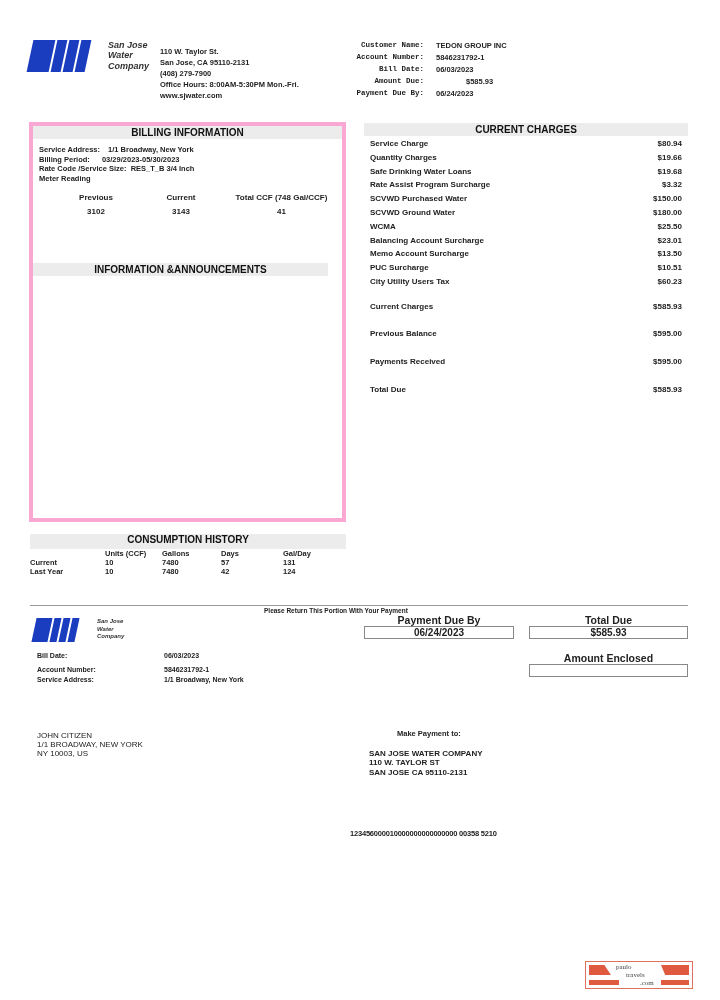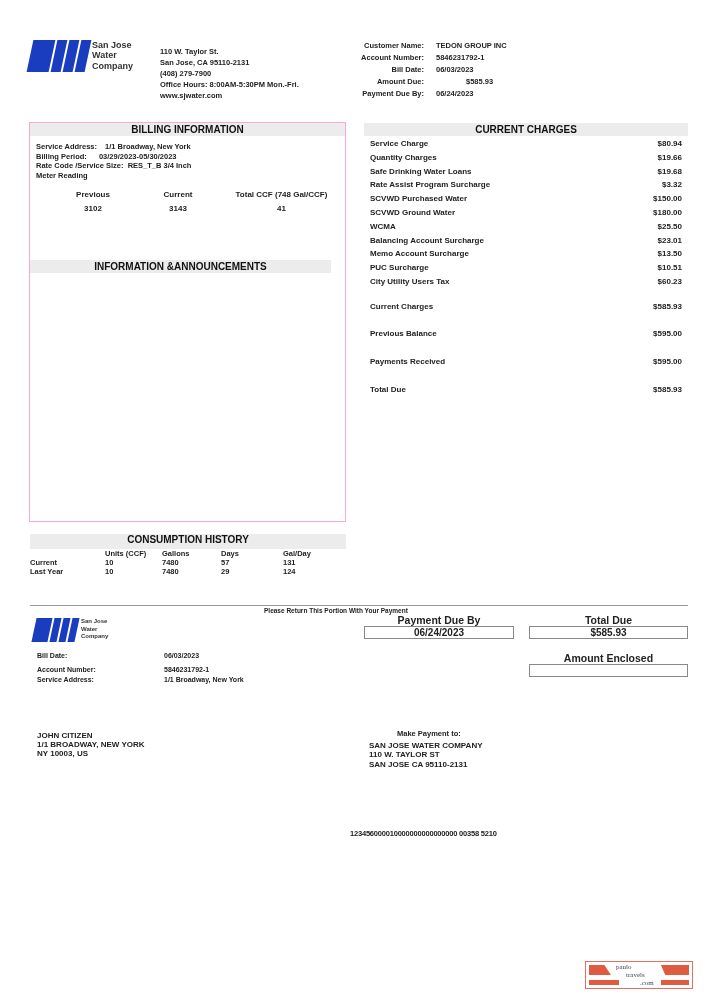--- a/index.html
+++ b/index.html
@@ -2,25 +2,25 @@
 <html><head>
   <meta charset="utf-8">
   <style>
     * { box-sizing: border-box; margin: 0; padding: 0; }
     html, body { width: 720px; height: 1000px; background: #fff; overflow: hidden; }
     body { font-family: "Liberation Sans", sans-serif; color: #222; position: relative; font-size: 8px; }
     .abs { position: absolute; }
     .logo { display: flex; align-items: flex-start; }
     .logo-mark { display: flex; gap: 2px; }
     .logo-mark span { display: block; background: #1a3dbf; transform: skewX(-12deg); }
-    .logo-text { font-weight: bold; color: #333; line-height: 1.15; margin-left: 4px; }
+    .logo-text { font-weight: bold; color: #333; line-height: 1.15; margin-left: 20px; font-style: italic; }
     .addr { line-height: 11px; font-size: 7.5px; font-weight: bold; color: #222; }
     .kv { display: grid; grid-template-columns: 96px 1fr; row-gap: 3px; font-size: 7.5px; font-weight: bold; }
-    .kv .k { text-align: right; padding-right: 12px; color: #222; }
-    .box { border: 1px solid #f9a8d4; }
+    .kv .k { text-align: right; padding-right: 12px; color: #222; font-family: Liberation Mono, monospace; }
+    .box { border: 4px solid #f9a8d4; }
     .sect-head { background: #ececec; text-align: center; font-weight: bold; font-size: 10px; height: 13px; line-height: 13px; color: #111; }
     .charges-row { display: flex; justify-content: space-between; font-size: 8px; font-weight: bold; height: 13.8px; line-height: 13.8px; }
     .summ-row { display: flex; justify-content: space-between; font-size: 8px; font-weight: bold; }
     .field-box { border: 1px solid #888; height: 13px; text-align: center; font-size: 10px; font-weight: bold; line-height: 12px; }
     .field-label { text-align: center; font-size: 10.5px; font-weight: bold; }
     table.hist { border-collapse: collapse; font-size: 7.5px; font-weight: bold; }
     table.hist td { padding: 0; vertical-align: top; line-height: 9px; }
     .watermark { border: 1px solid #e07060; width: 108px; height: 28px; position: absolute; background: #fff; }
   </style>
 </head>
@@ -173,21 +173,21 @@
       <td>Current</td>
       <td>10</td>
       <td>7480</td>
       <td>57</td>
       <td>131</td>
     </tr>
     <tr>
       <td>Last Year</td>
       <td>10</td>
       <td>7480</td>
-      <td>29</td>
+      <td>42</td>
       <td>124</td>
     </tr>
   </tbody>
     </table>
 </div>
 
 <div class="abs" style="left:30px; top:605px; width:658px; border-top:1px solid #999;"></div>
 <div class="abs" style="left:264px; top:607px; font-size:6.5px; font-weight:bold;">Please Return This Portion With Your Payment</div>
 
 <div class="abs logo" style="left:34px; top:618px;">
@@ -219,28 +219,28 @@
 
 <div class="abs" style="left:37px; top:652px; display:grid; grid-template-columns:127px 1fr; font-size:7px; font-weight:bold; row-gap:3px;">
   <div>Bill Date:</div>
   <div>06/03/2023</div>
   <div style="margin-top:4px;">Account Number:</div>
   <div style="margin-top:4px;">5846231792-1</div>
   <div>Service Address:</div>
   <div>1/1 Broadway, New York</div>
 </div>
 
-<div class="abs" style="left:37px; top:731px; font-size:8px; font-weight:bold; line-height:9px;">
+<div class="abs" style="left:37px; top:731px; font-size:8px; font-weight:normal; line-height:9px;">
   <div>JOHN CITIZEN</div>
   <div>1/1 BROADWAY, NEW YORK</div>
   <div>NY 10003, US</div>
 </div>
 
 <div class="abs" style="left:369px; top:729px; font-size:8px; font-weight:bold; line-height:9.5px;">
-  <div style="padding-left:28px; font-size:7.5px; margin-bottom:2px;">Make Payment to:</div>
+  <div style="padding-left:28px; font-size:7.5px; margin-bottom:10px;">Make Payment to:</div>
   <div>SAN JOSE WATER COMPANY</div>
   <div>110 W. TAYLOR ST</div>
   <div>SAN JOSE CA 95110-2131</div>
 </div>
 
 <div class="abs" style="left:350px; top:829px; font-size:7.5px; font-weight:bold; letter-spacing:-0.2px;">123456000010000000000000000 00358 5210</div>
 
 <div class="watermark" style="left:585px; top:961px;">
   <div class="abs" style="left:3px; top:3px; width:22px; height:10px; background:#e05a40; clip-path:polygon(0 0,70% 0,100% 100%,0 100%);"></div>
   <div class="abs" style="right:3px; top:3px; width:28px; height:10px; background:#e05a40; clip-path:polygon(0 0,100% 0,100% 100%,15% 100%);"></div>

